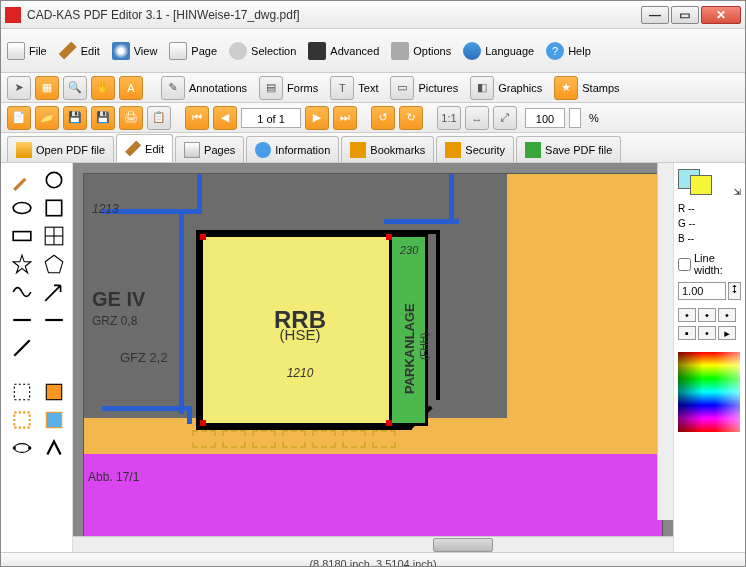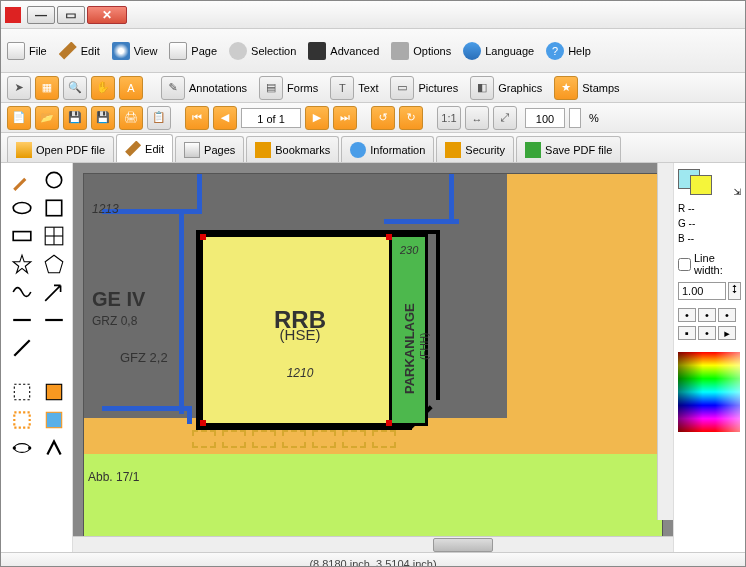--- a/index.html
+++ b/index.html
@@ -51,21 +51,21 @@
 
 
 .main { display:flex; height: 389px; }
 .toolpalette { width: 74px; background:#fff; border-right:1px solid #ddd; padding:6px 4px; display:flex; flex-direction:column; gap:6px;}
 .trow { display:flex; gap:10px; justify-content:flex-start; padding-left:6px;}
 .tico { width:22px; height:22px; display:flex; align-items:center; justify-content:center;}
 .tico svg { width:100%; height:100%;}
 
 .canvas-wrap { flex:1; display:flex; flex-direction:column; position:relative; background:#fff;}
 .canvas-area { flex:1; background:#888; padding:10px 10px 0 10px; overflow:hidden; position:relative;}
-.canvas { background:#bef264; width:580px; height:366px; border:1px solid #555; position:relative; overflow:hidden;}
+.canvas { background:#d946ef; width:580px; height:366px; border:1px solid #555; position:relative; overflow:hidden;}
 .hscroll { height:16px; background:#eee; border-top:1px solid #ccc; display:flex; align-items:center;}
 .hscroll .thumb{ height:14px; width:60px; margin-left:360px; background:linear-gradient(#ddd,#bbb); border:1px solid #999; border-radius:2px;}
 .vscroll { position:absolute; right:0; top:0; bottom:16px; width:16px; background:#eee; border-left:1px solid #ccc;}
 
 
 .doc-bg { position:absolute; left:0; top:0; right:0; bottom:0;}
 .gray-area { position:absolute; left:0; top:0; width:423px; height:250px; background:#6c6c6c; }
 .orange-area { position:absolute; left:0; top:244px; width:423px; height:36px; background:#f2b84e; }
 .orange-area2 { position:absolute; left:423px; top:0; width:157px; height:280px; background:#f2b84e; }
 .blue-band {position:absolute; border:5px solid #2a5dd0;}
@@ -89,20 +89,21 @@
 .color-picker::after{content:''; display:block; height:100%; background:linear-gradient(to right, rgba(0,0,0,0.5), transparent 40%, transparent 60%, rgba(255,255,255,0.5));}
 
 
 .statusbar { height:22px; background:linear-gradient(#fafafa,#e5e5e5); border-top:1px solid #ccc; display:flex; align-items:center; justify-content:center; color:#444;}
 </style>
 </head>
 <body>
 
 <div class="titlebar">
   <div class="app-icon"></div>
+  <div class="title">CAD-KAS PDF Editor 3.1 - [HINWeise-17_dwg.pdf]</div>
   <div class="winbtns">
     <div class="winbtn">—</div>
     <div class="winbtn">▭</div>
     <div class="winbtn close">✕</div>
   </div>
 </div>
 
 <div class="menubar">
   <div class="menuitem">
       <span class="micon file"></span>
@@ -207,26 +208,26 @@
     </div>
   <div class="tab active">
       <span class="ticon edit"></span>
       <span>Edit</span>
     </div>
   <div class="tab">
       <span class="ticon pages"></span>
       <span>Pages</span>
     </div>
   <div class="tab">
+      <span class="ticon info"></span>
+      <span>Information</span>
+    </div>
+  <div class="tab">
       <span class="ticon bm"></span>
       <span>Bookmarks</span>
-    </div>
-  <div class="tab">
-      <span class="ticon info"></span>
-      <span>Information</span>
     </div>
   <div class="tab">
       <span class="ticon sec"></span>
       <span>Security</span>
     </div>
   <div class="tab">
       <span class="ticon save"></span>
       <span>Save PDF file</span>
     </div>
 </div>

